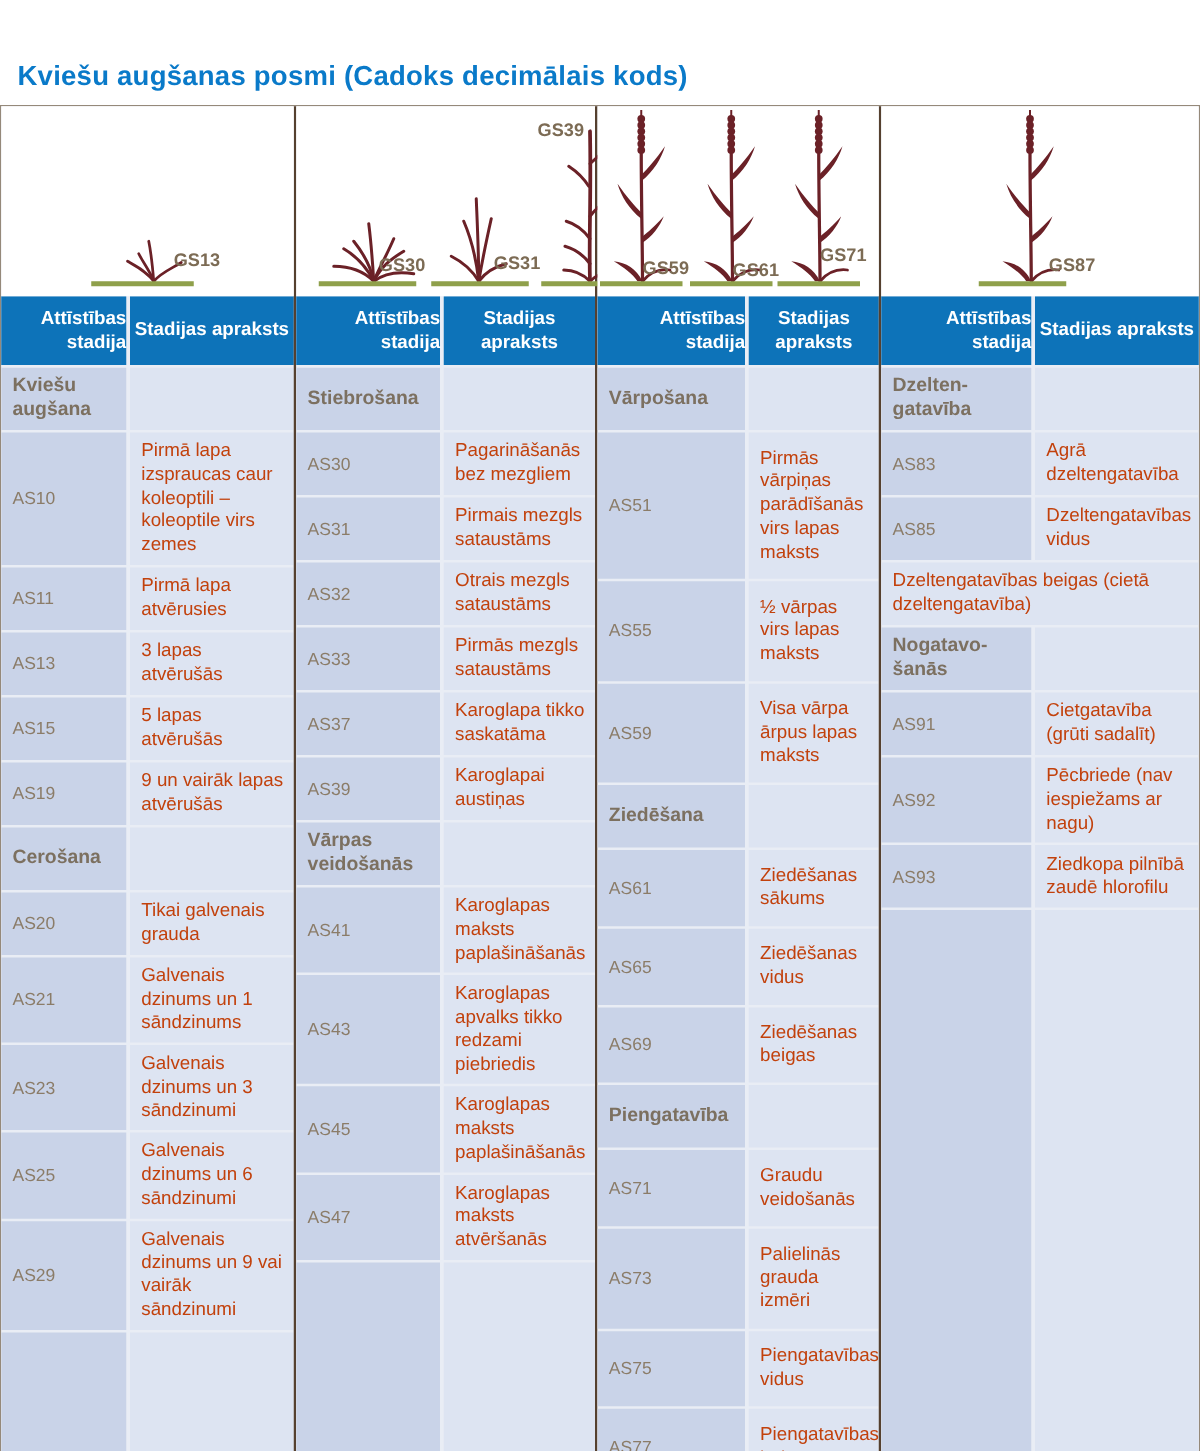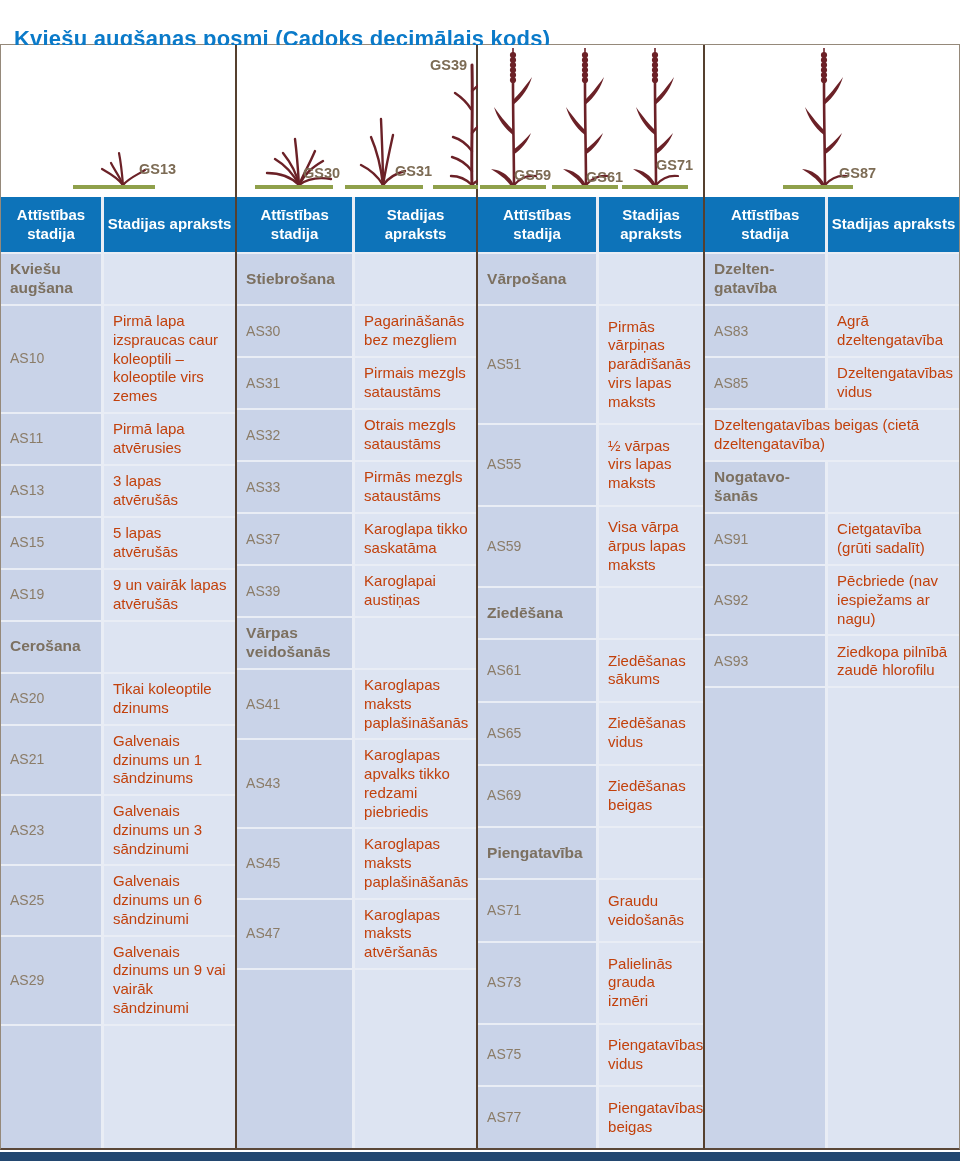--- a/index.html
+++ b/index.html
@@ -1,41 +1,41 @@
 <!DOCTYPE html>
 <html><head>
 <meta charset="utf-8">
 <style>
   html,body { margin:0; padding:0; background:#ffffff; }
   body { font-family:"Liberation Sans", sans-serif; }
   .page { width:960px; height:1161px; background:#ffffff; overflow:hidden; position:relative; }
 
   .title { color:#0a7ac9; font-size:22px; font-weight:bold; height:44px; box-sizing:border-box;
-           padding:26px 0 0 14px; letter-spacing:0.2px; }
+           padding:8px 0 0 14px; letter-spacing:0.2px;margin-top:40px; }
 
   .table { display:flex; width:960px; height:1106px; box-sizing:border-box;
            border:1px solid #95897a; border-bottom:2px solid #5a4738; background:#e9edf5; }
 
   .panel { display:flex; flex-direction:column; box-sizing:border-box; }
   .panel + .panel { border-left:2px solid #55402f; }
   .p0 { width:238px; --sw:100px; }
   .p1 { width:245px; --sw:115px; }
   .p2 { width:227px; --sw:118px; }
   .p3 { flex:1;      --sw:120px; }
 
   .illus { height:152px; background:#ffffff; position:relative; flex:none; }
   .gs { position:absolute; font-weight:bold; font-size:14.5px; color:#7c6b54; white-space:nowrap; }
   .ground { position:absolute; height:4px; background:#8fa04b; }
   svg.plant { position:absolute; }
 
   .head { display:flex; gap:3px; height:57px; flex:none; box-sizing:border-box;
           padding-bottom:2px; background:#e9edf5; }
   .hcell { background:#0d73b9; color:#ffffff; font-weight:bold; font-size:15px;
            display:flex; align-items:center; justify-content:center; text-align:center; line-height:1.25; }
-  .hcell.stage { width:var(--sw); flex:none; }
+  .hcell.stage { width:var(--sw); flex:none;text-align:right; }
   .hcell.desc  { flex:1; }
 
   .panel-body { flex:1; display:flex; flex-direction:column; gap:2px; background:#e9edf5; overflow:hidden; }
   .row { display:flex; gap:3px; min-height:50px; flex:0 1 auto; }
   .row .cell { display:flex; align-items:center; box-sizing:border-box; }
   .cell.stage { width:var(--sw); flex:none; background:#c9d3e8; padding:6px 4px 6px 9px;
                 color:#8b7c68; font-size:14px; line-height:1.2; }
   .cell.desc  { flex:1; min-width:0; background:#dde4f2; padding:6px 6px 6px 9px;
                 color:#c2410c; font-size:15px; line-height:1.25; overflow-wrap:break-word; }
   .row.section .cell.stage { font-weight:bold; color:#7c7060; font-size:15.5px; }
@@ -114,21 +114,21 @@
           <div class="row stage">
             <div class="cell stage">AS19</div>
             <div class="cell desc">9 un vairāk lapas atvērušās</div>
           </div>
           <div class="row section">
             <div class="cell stage">Cerošana</div>
             <div class="cell desc"></div>
           </div>
           <div class="row stage">
             <div class="cell stage">AS20</div>
-            <div class="cell desc">Tikai koleoptile dzinums</div>
+            <div class="cell desc">Tikai galvenais grauda</div>
           </div>
           <div class="row stage">
             <div class="cell stage">AS21</div>
             <div class="cell desc">Galvenais dzinums un 1 sāndzinums</div>
           </div>
           <div class="row stage">
             <div class="cell stage">AS23</div>
             <div class="cell desc">Galvenais dzinums un 3 sāndzinumi</div>
           </div>
           <div class="row stage">

